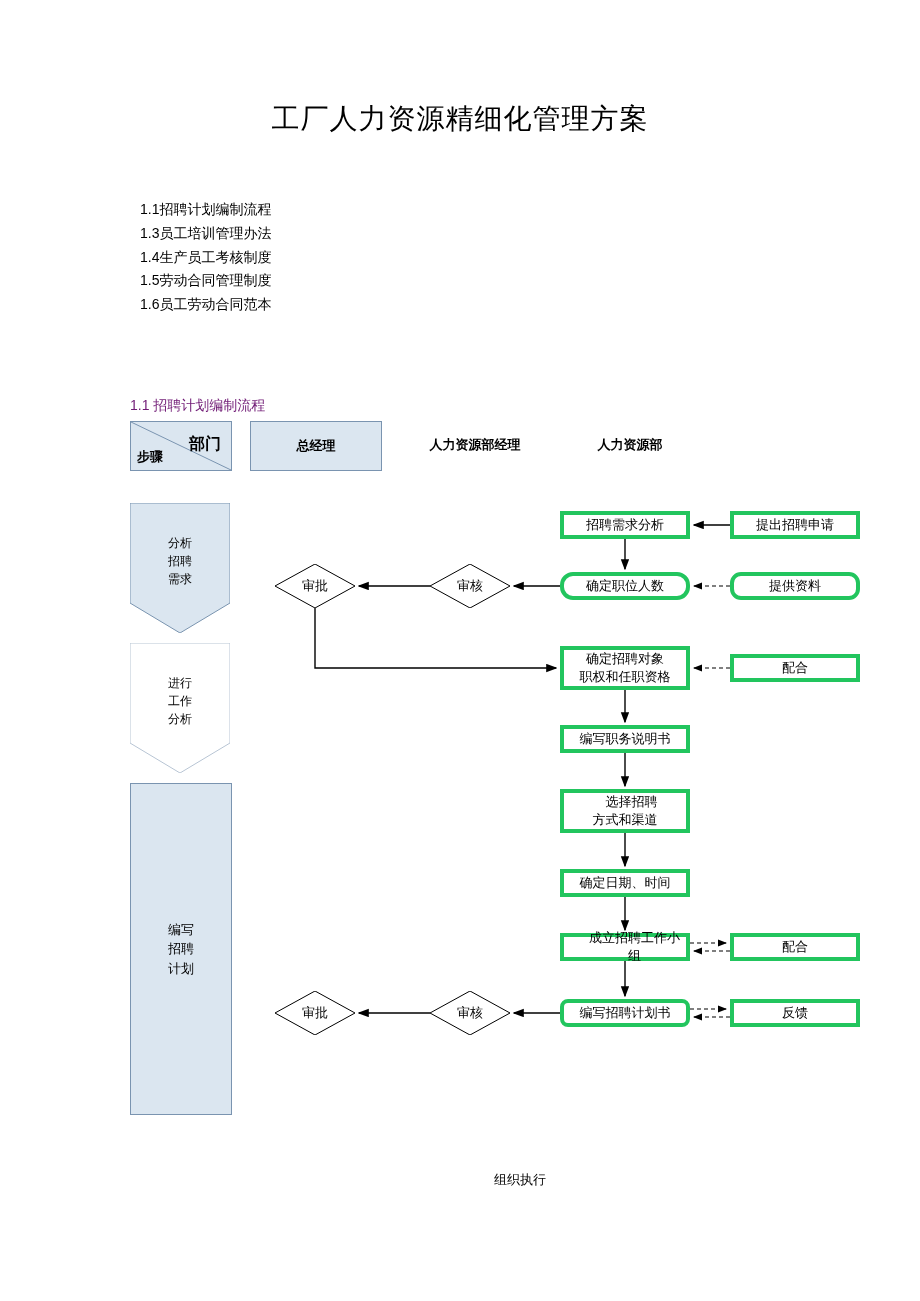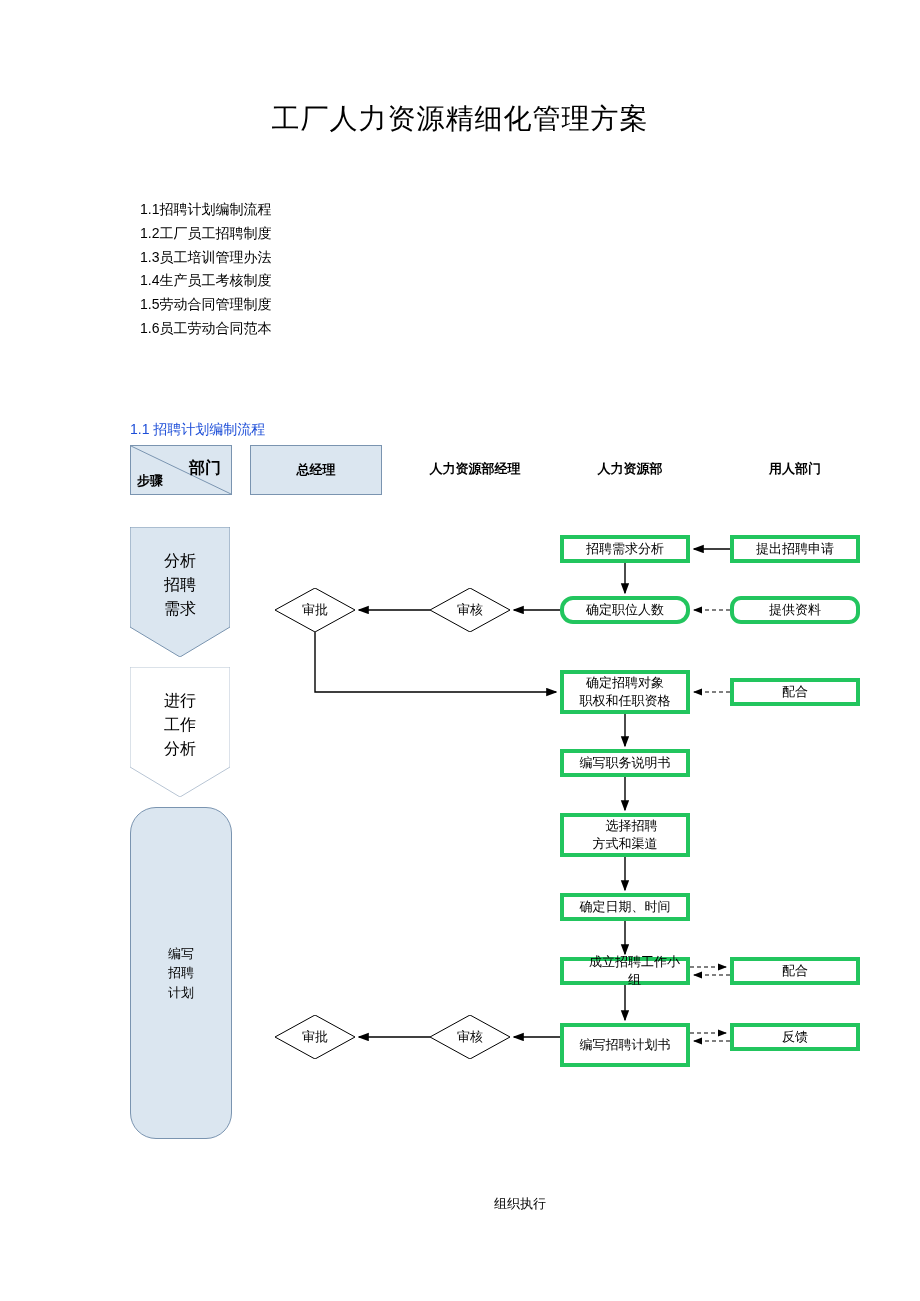--- a/index.html
+++ b/index.html
@@ -27,21 +27,21 @@
     font-family: Arial, "SimSun", sans-serif;
     font-size: 14px;
     line-height: 1.7;
   }
   .toc-item {
     display: flex;
   }
   .section-heading {
     font-family: Arial, "SimSun", sans-serif;
     font-size: 14px;
-    color: #1d4ed8;
+    color: #701a75;
     margin: 0 0 6px 50px;
   }
 
   
   .diagram {
     position: relative;
     width: 760px;
     height: 720px;
     margin-left: 50px;
     font-family: "SimSun", "宋体", serif;
@@ -107,21 +107,21 @@
     height: 100%;
     display: block;
   }
   .step-label {
     position: absolute;
     inset: 0;
     display: flex;
     flex-direction: column;
     align-items: center;
     justify-content: center;
-    font-size: 16px;
+    font-size: 12px;
     line-height: 1.5;
     padding-bottom: 14px;
   }
   .step-rect {
     position: absolute;
     left: 0;
     width: 100px;
     background: #dbe6f0;
     border: 1px solid #7a94b0;
     display: flex;
@@ -185,24 +185,20 @@
 </head>
 <body>
 
 <div class="page">
   <h1>工厂人力资源精细化管理方案</h1>
 
   <div class="toc">
     <div class="toc-item">
       <span>1.1</span>
       <span>招聘计划编制流程</span>
-    </div>
-    <div class="toc-item">
-      <span>1.2</span>
-      <span>工厂员工招聘制度</span>
     </div>
     <div class="toc-item">
       <span>1.3</span>
       <span>员工培训管理办法</span>
     </div>
     <div class="toc-item">
       <span>1.4</span>
       <span>生产员工考核制度</span>
     </div>
     <div class="toc-item">
@@ -222,39 +218,38 @@
     <div class="hdr-cell hdr-steps">
       <svg viewBox="0 0 100 48" preserveAspectRatio="none">
         <line x1="0" y1="0" x2="100" y2="48" stroke="#7a94b0" stroke-width="1"></line>
       </svg>
       <span class="hdr-steps-dept">部门</span>
       <span class="hdr-steps-step">步骤</span>
     </div>
     <div class="hdr-cell hdr-gm">总经理</div>
     <div class="hdr-cell hdr-plain" style="left:275px;width:140px;">人力资源部经理</div>
     <div class="hdr-cell hdr-plain" style="left:430px;width:140px;">人力资源部</div>
-    <div class="hdr-cell hdr-plain" style="left:595px;width:140px;">用人部门</div>
 
     <div class="step-shape" style="top:82px;height:130px;">
       <svg viewBox="0 0 100 130" preserveAspectRatio="none">
         <polygon points="0,0 100,0 100,100 50,130 0,100" fill="#dbe6f0" stroke="#7a94b0" stroke-width="1"></polygon>
       </svg>
       <div class="step-label" style="white-space: pre-line; text-align: center;">分析
 招聘
 需求</div>
     </div>
     <div class="step-shape" style="top:222px;height:130px;">
       <svg viewBox="0 0 100 130" preserveAspectRatio="none">
         <polygon points="0,0 100,0 100,100 50,130 0,100" fill="#fff" stroke="#b8c5d4" stroke-width="1"></polygon>
       </svg>
       <div class="step-label" style="white-space: pre-line; text-align: center;">进行
 工作
 分析</div>
     </div>
-    <div class="step-rect" style="top:362px;height:330px;border-radius:26px;">
+    <div class="step-rect" style="top:362px;height:330px;">
       <div style="white-space:pre-line;text-align:center;">编写
 招聘
 计划</div>
     </div>
 
     <div class="box" style="left:430px;top:90px;width:130px;height:28px;">招聘需求分析</div>
     <div class="box" style="left:600px;top:90px;width:130px;height:28px;">提出招聘申请</div>
 
     <div class="diamond" style="left:145px;top:143px;">
       <svg viewBox="0 0 80 44">
@@ -290,21 +285,21 @@
           <polygon points="40,0 80,22 40,44 0,22" fill="#fff" stroke="#000" stroke-width="1"></polygon>
         </svg>
       <div class="diamond-label">审批</div>
     </div>
     <div class="diamond" style="left:300px;top:570px;">
       <svg viewBox="0 0 80 44">
           <polygon points="40,0 80,22 40,44 0,22" fill="#fff" stroke="#000" stroke-width="1"></polygon>
         </svg>
       <div class="diamond-label">审核</div>
     </div>
-    <div class="box" style="left:430px;top:578px;width:130px;height:44px;">编写招聘计划书</div>
+    <div class="box" style="left:430px;top:578px;width:130px;height:28px;border-radius:8px;">编写招聘计划书</div>
     <div class="box" style="left:600px;top:578px;width:130px;height:28px;">反馈</div>
 
     <svg class="arrows" viewBox="0 0 760 720">
       <defs>
         <marker id="ah" markerWidth="8" markerHeight="8" refX="7" refY="3" orient="auto">
           <path d="M0,0 L8,3 L0,6 Z" fill="#000"></path>
         </marker>
       </defs>
 
       <line x1="600" y1="104" x2="564" y2="104" stroke="#000" stroke-width="1.4" marker-end="url(#ah)"></line>

